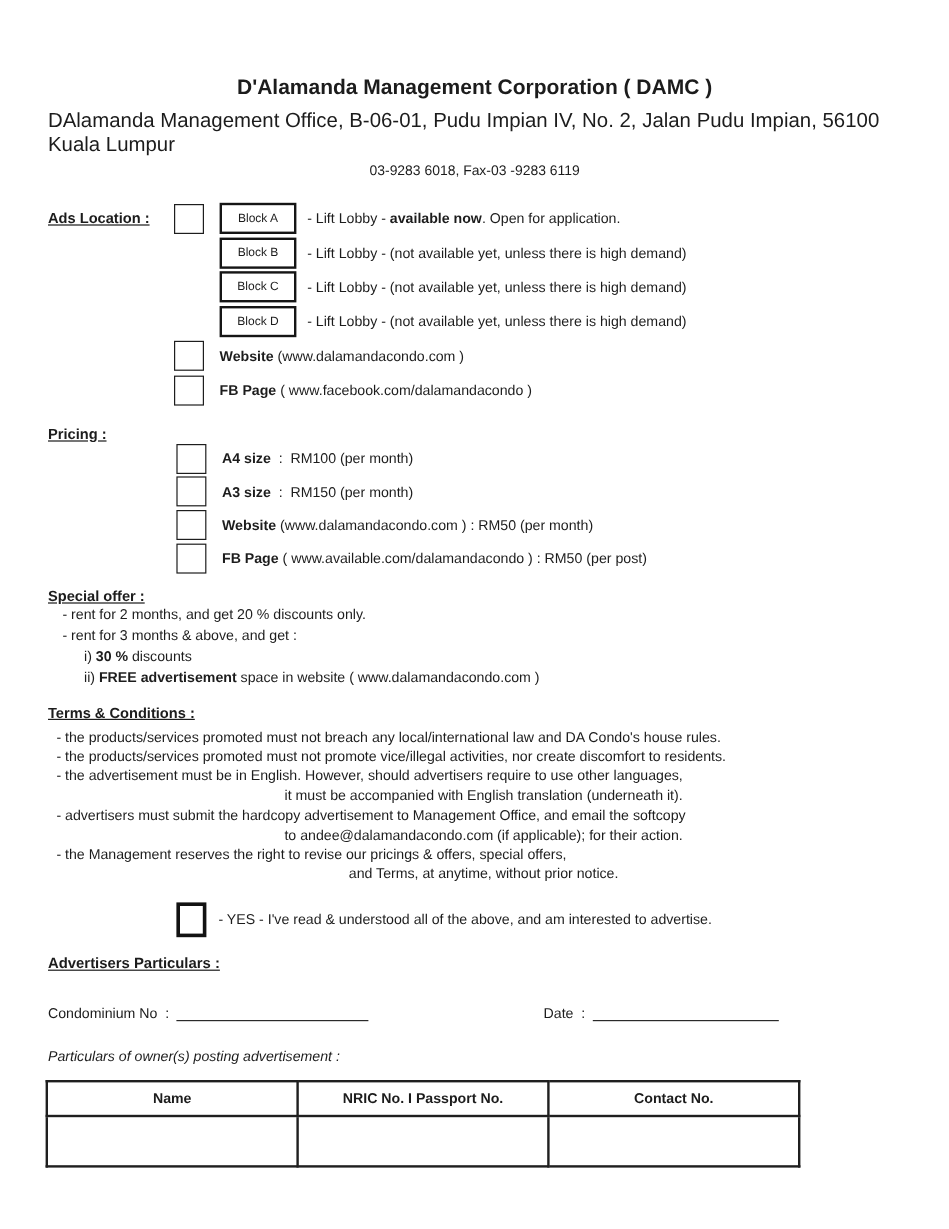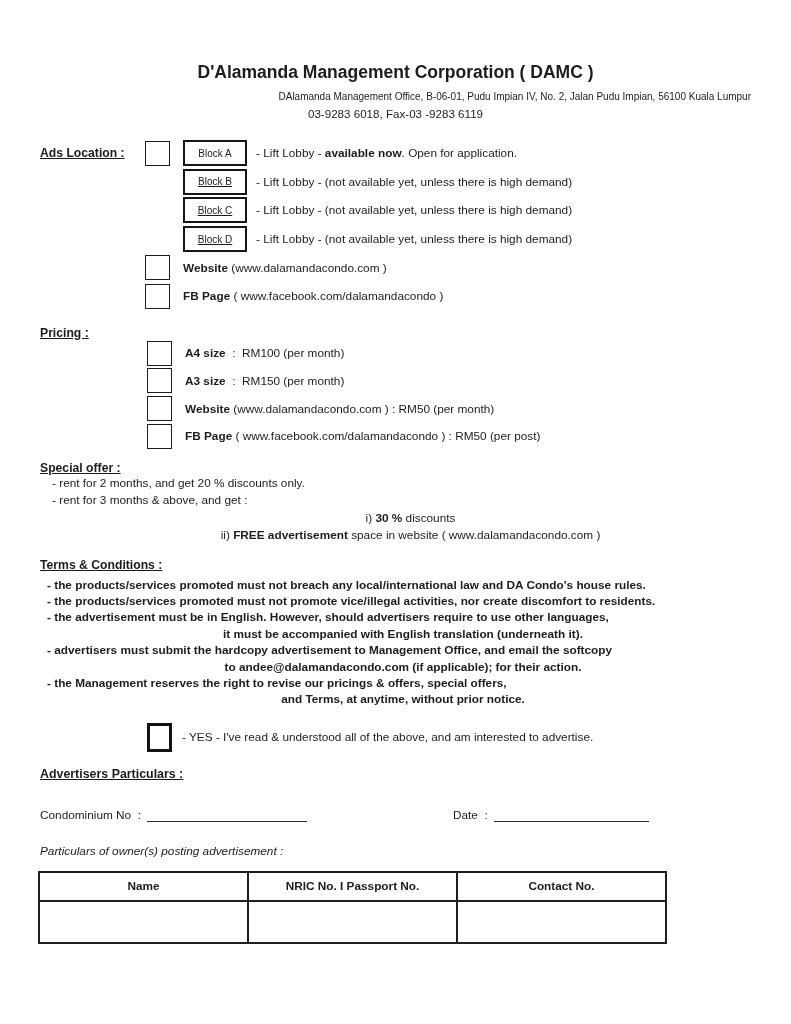--- a/index.html
+++ b/index.html
@@ -7,63 +7,63 @@
   body {
     width:791px; height:1024px; overflow:hidden;
     background:#ffffff; color:#1c1c1c;
     font-family:"Liberation Sans", sans-serif;
     font-size:11.8px;
   }
   .page { position:relative; width:791px; height:1024px; padding:62px 40px 15px 40px; }
 
   
   .doc-title { margin:0; text-align:center; font-size:17.5px; font-weight:bold; }
-  .doc-address { text-align:right; font-size:10px; margin-top:8px; }
+  .doc-address { text-align:left; font-size:17px; margin-top:8px; }
   .doc-phone { text-align:center; font-size:11.6px; margin-top:5px; }
   .form-title { margin:25px 0 0 0; font-size:13.4px; font-weight:bold; text-decoration:underline; }
 
   
-  .pre { white-space:pre-wrap;text-align:center; }
+  .pre { white-space:pre-wrap; }
   .sec-label { font-weight:bold; font-size:12.2px; white-space:pre-wrap;text-decoration:underline; }
   b { font-weight:bold; }
 
   
   .cb { flex:0 0 auto; width:25px; height:25px; border:1.7px solid #1d1d1d; background:#fff; }
   .cb-yes { flex:0 0 auto; width:25px; height:29px; border:3px solid #121212; background:#fff; }
   .block-box {
     flex:0 0 auto; width:64px; height:26px; border:2.6px solid #151515;
     display:flex; align-items:center; justify-content:center; font-size:10px;
   }
 
   
   .ads { margin-top:19px; }
   .ads-row { display:flex; align-items:center; height:28.6px; }
   .ads-row .sec-label { width:105px; flex:0 0 auto; }
   .ads-row .cb { margin-left:0; }
   .ads-row.noLabel .cb { margin-left:105px; }
   .ads-row .block-box { margin-left:13px; }
-  .ads-row.noCb .block-box { margin-left:143px;text-decoration:underline; }
+  .ads-row.noCb .block-box { margin-left:143px; }
   .ads-row .desc { margin-left:9px; }
   .ads-row .online-text { margin-left:13px; }
 
   
   .pricing-label { margin-top:15px; }
   .p-row { display:flex; align-items:center; height:27.6px; }
   .p-row .cb { margin-left:107px; }
   .p-row .p-text { margin-left:13px; }
 
   
   .offer { margin-top:11px; }
   .offer-line { margin-left:12px; line-height:17.4px; }
   .offer-num { margin-left:30px; line-height:17.4px; }
 
   
   .terms { margin-top:13px; }
   .terms .t-lines { margin-top:5px; }
-  .t-line { margin-left:7px; line-height:16.4px;font-weight:bold; }
+  .t-line { margin-left:7px; line-height:16.4px; }
   .t-line.cont { margin-left:15px;text-align:center; }
 
   
   .consent-row { display:flex; align-items:center; margin-top:15px; }
   .consent-row .cb-yes { margin-left:107px; }
   .consent-row .consent-text { margin-left:10px; }
 
   
   .adv-label { margin-top:15px; font-size:12.4px; }
   .fill-row { display:flex; align-items:flex-end; margin-top:27px; }
@@ -135,21 +135,21 @@
     <div class="p-row">
       <span class="cb"></span>
       <span class="p-text pre"><b>A3 size</b><span>  :  RM150 (per month)</span></span>
     </div>
     <div class="p-row">
       <span class="cb"></span>
       <span class="p-text pre"><b>Website</b><span> (www.dalamandacondo.com ) : RM50 (per month)</span></span>
     </div>
     <div class="p-row">
       <span class="cb"></span>
-      <span class="p-text pre"><b>FB Page</b><span> ( www.facebook.com/dalamandacondo ) : RM50 (per post)</span></span>
+      <span class="p-text pre"><b>FB Page</b><span> ( www.available.com/dalamandacondo ) : RM50 (per post)</span></span>
     </div>
   </div>
 
   <div class="offer">
     <div class="sec-label">Special offer :</div>
     <div class="offer-line">- rent for 2 months, and get 20 % discounts only.</div>
     <div class="offer-line">- rent for 3 months &amp; above, and get :</div>
     <div class="offer-num pre"><span>i) </span><b>30 %</b><span> discounts</span></div>
     <div class="offer-num pre"><span>ii) </span><b>FREE advertisement</b><span> space in website ( www.dalamandacondo.com )</span></div>
   </div>

